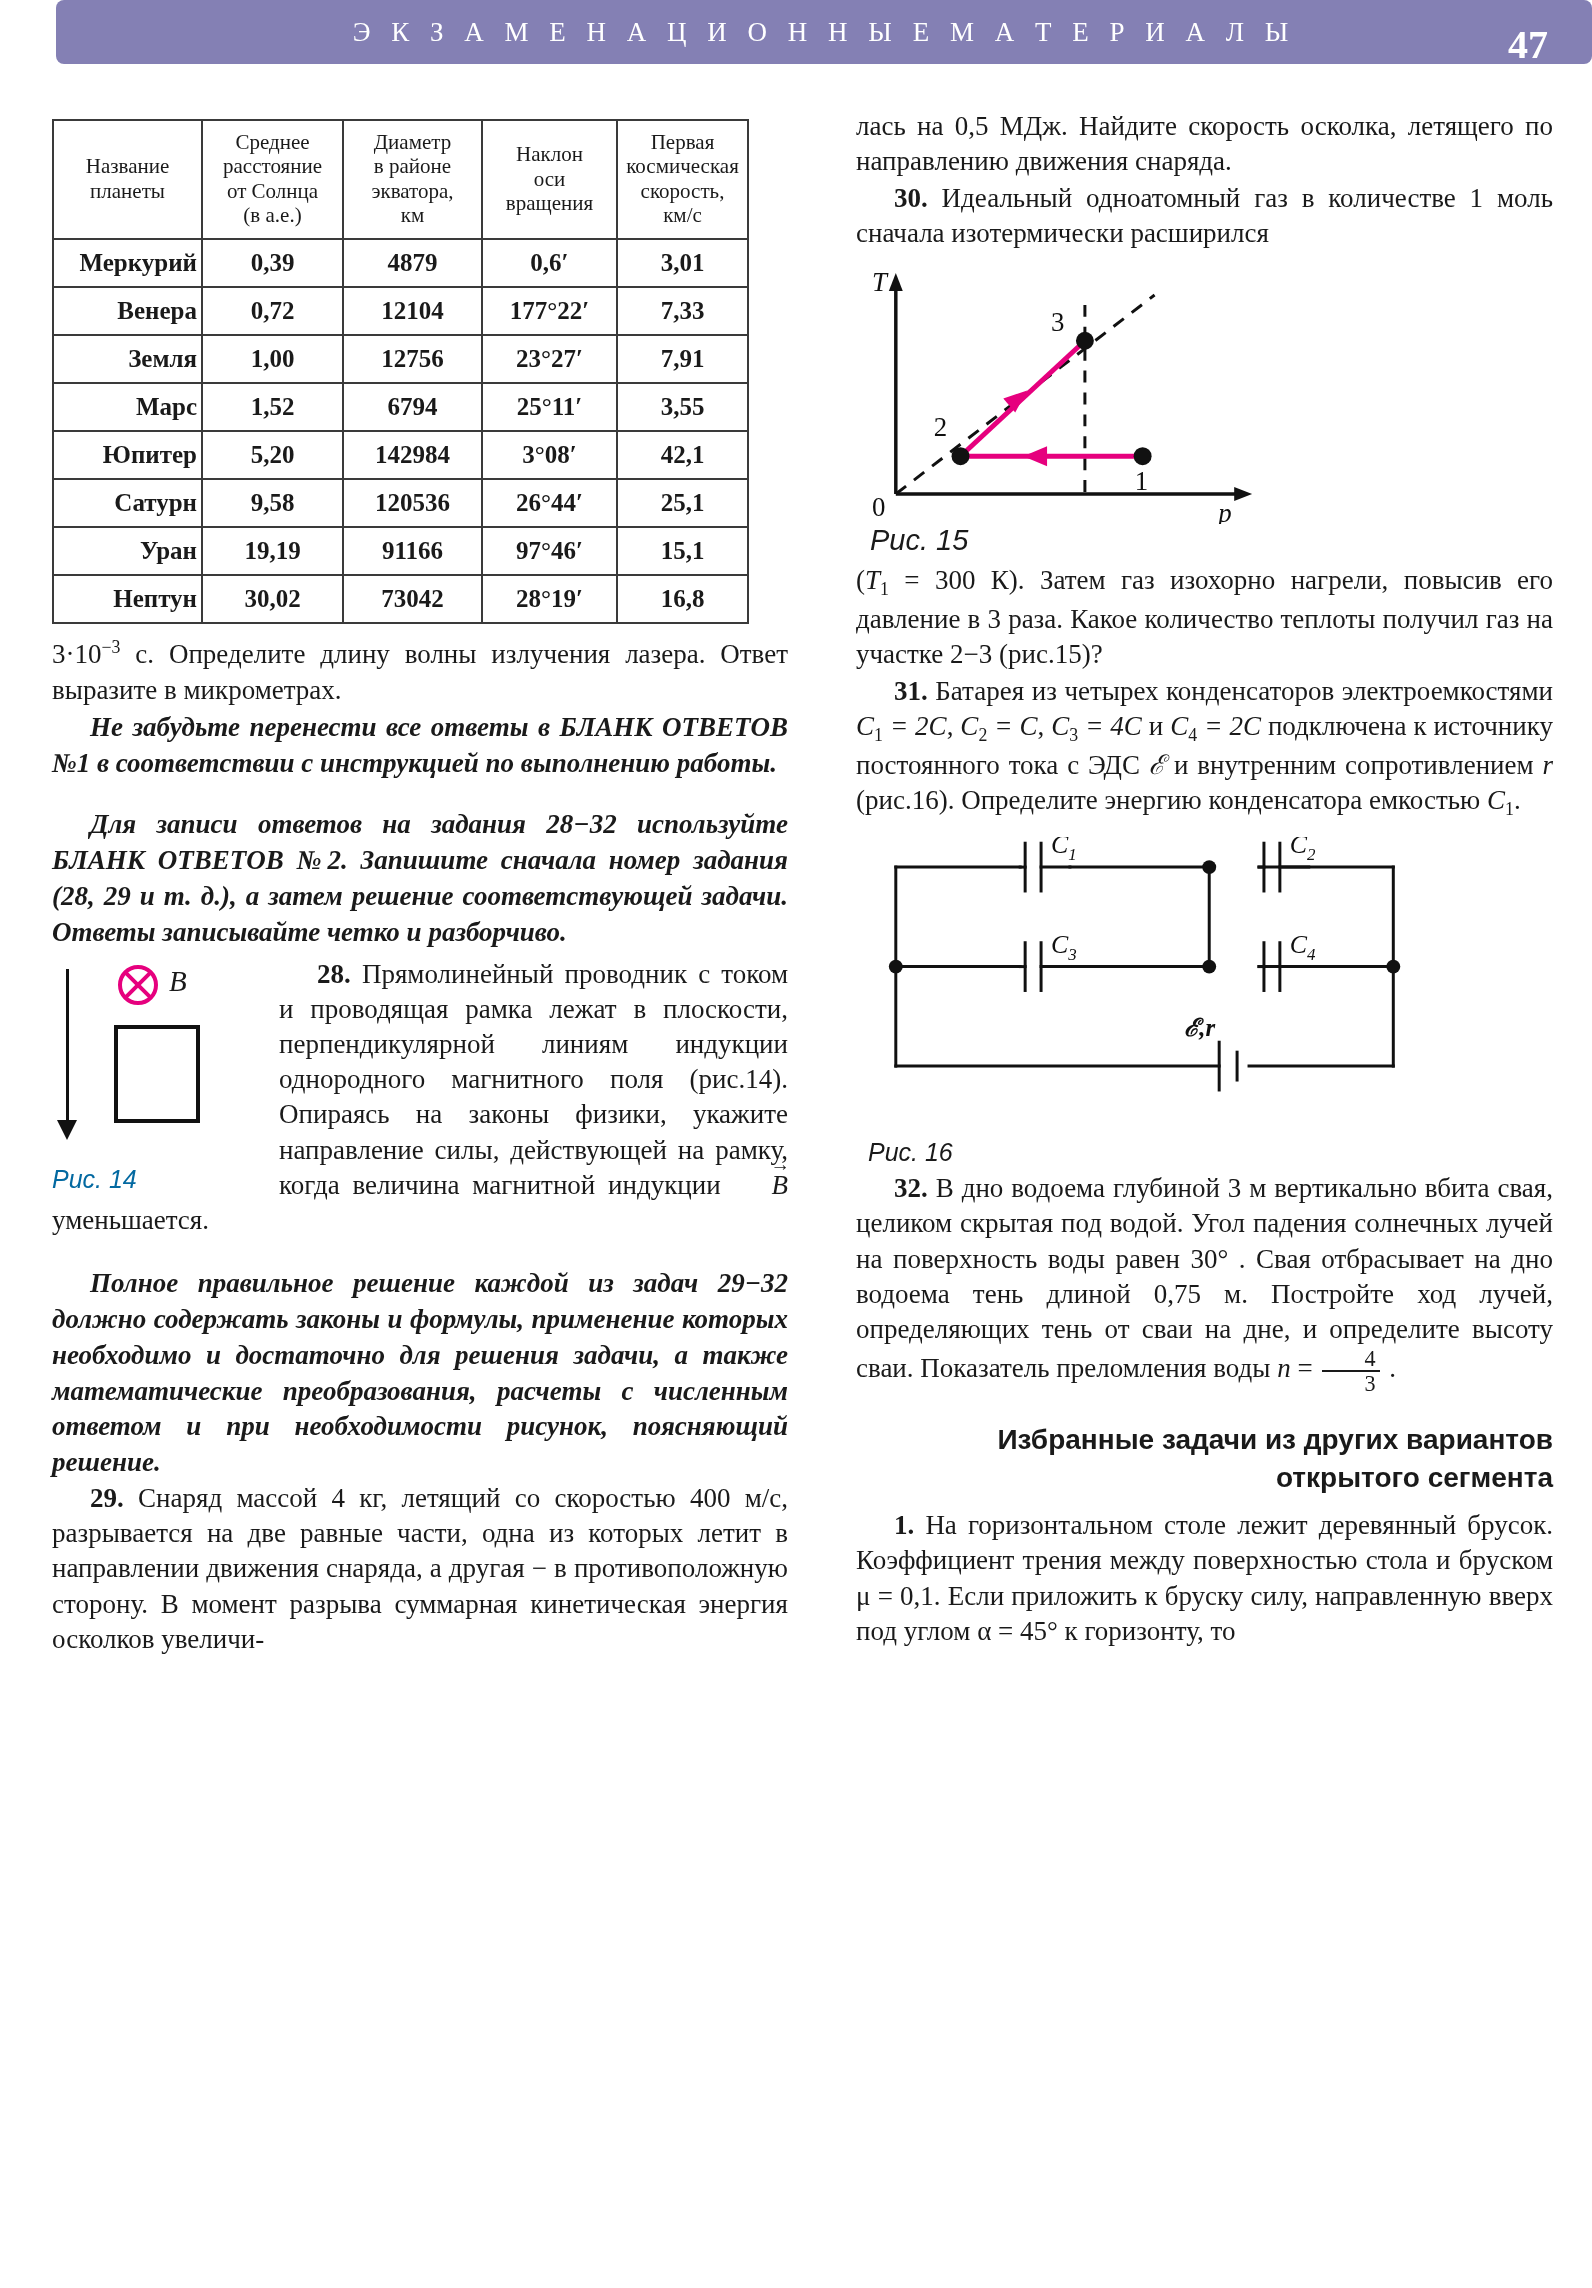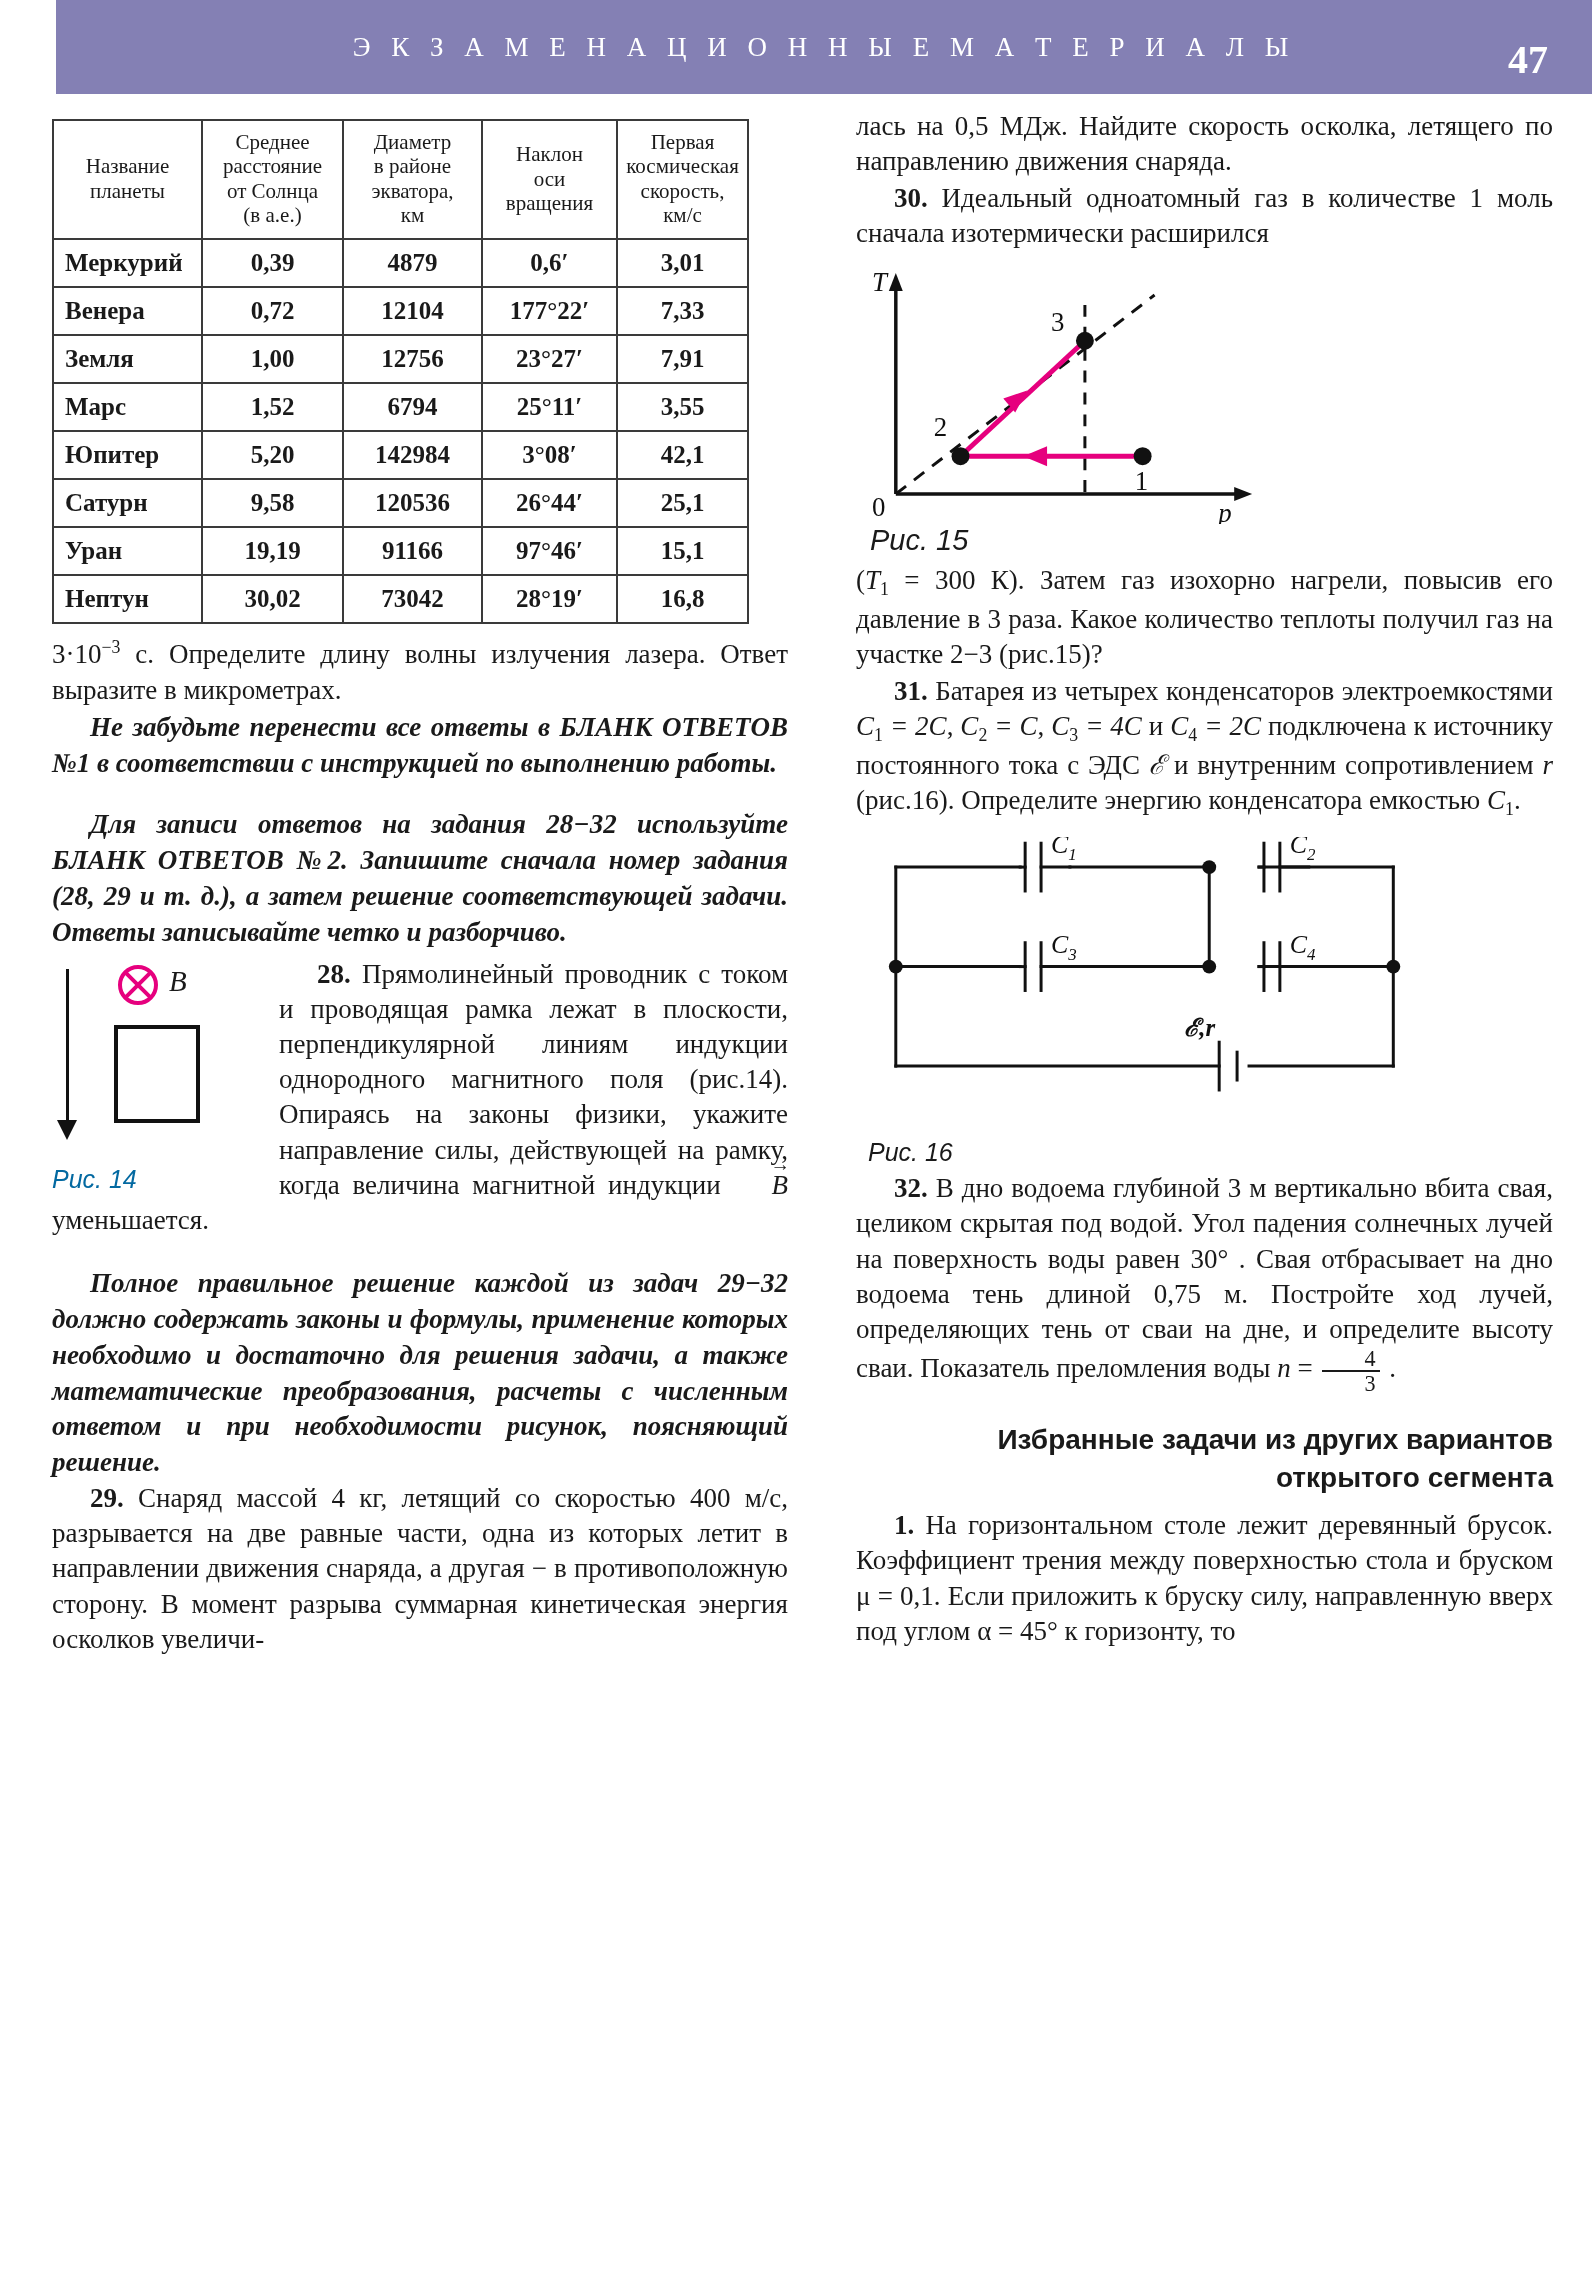--- a/index.html
+++ b/index.html
@@ -8,23 +8,23 @@
     width:1592px; height:2289px;
     background:#ffffff;
     font-family:"Liberation Serif", serif;
     color:#1a1a1a;
     position:relative;
     overflow:hidden;
   }
 
   
   #header-band{
-    position:absolute; left:56px; top:0; width:1536px; height:94px;
+    position:absolute; left:56px; top:0; width:1536px; height:64px;
     background:#8480b4;
-    display:flex; align-items:center; justify-content:flex-end;
+    display:flex; align-items:center; justify-content:flex-end;border-radius:8px;
   }
   #header-title{
     position:absolute; left:0; right:0; top:50%; transform:translateY(-50%);
     text-align:center;
     color:#ffffff;
     font-family:"Liberation Serif", serif;
     font-size:27px;
     letter-spacing:7px;
     font-weight:normal;
   }
@@ -64,21 +64,21 @@
     padding:9px 4px 11px 4px;
     height:107px;
   }
   table.planets td{
     font-size:25px;
     font-weight:bold;
     padding:9px 4px;
     height:42px;
   }
   table.planets td.planet-name{
-    text-align:left;
+    text-align:right;
     padding-left:11px;
     font-weight:bold;
     font-size:25px;
     margin-top:32px;
   }
   col.c1{ width:149px; }
   col.c2{ width:141px; }
   col.c3{ width:139px; }
   col.c4{ width:135px; }
   col.c5{ width:131px; }

